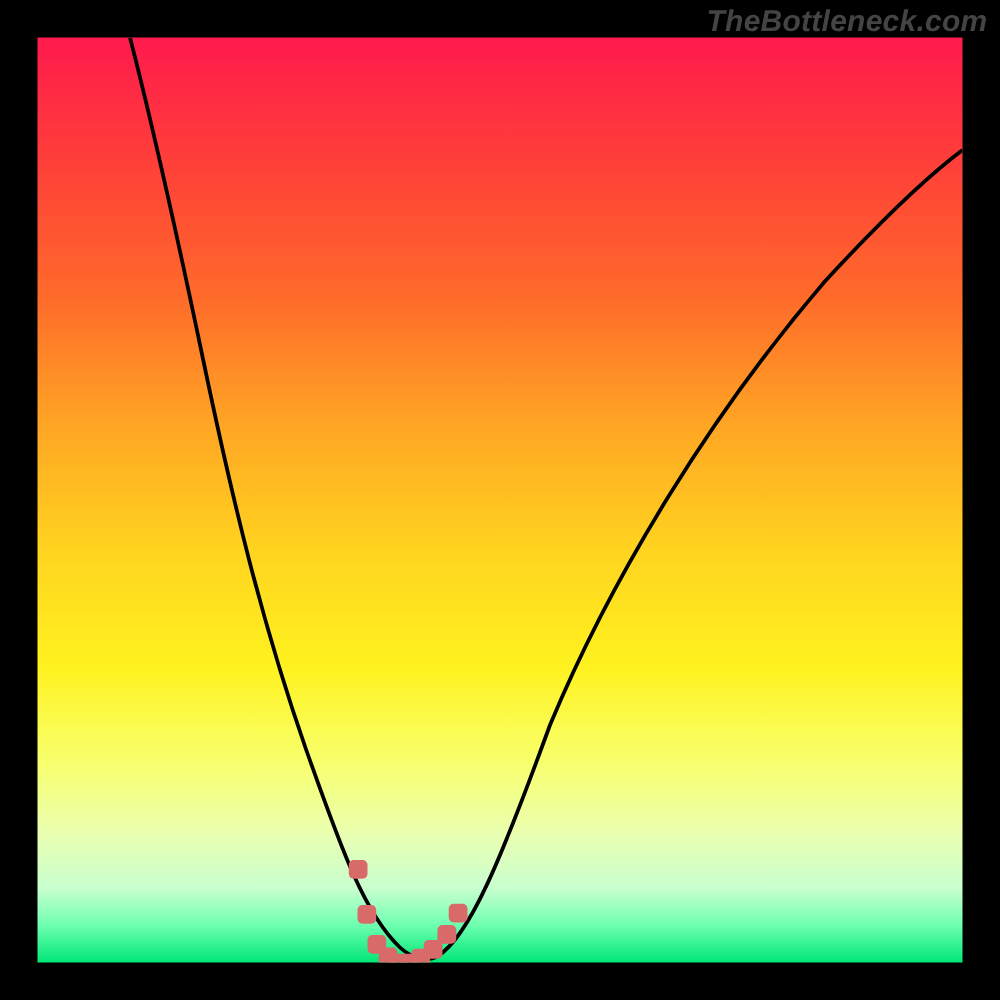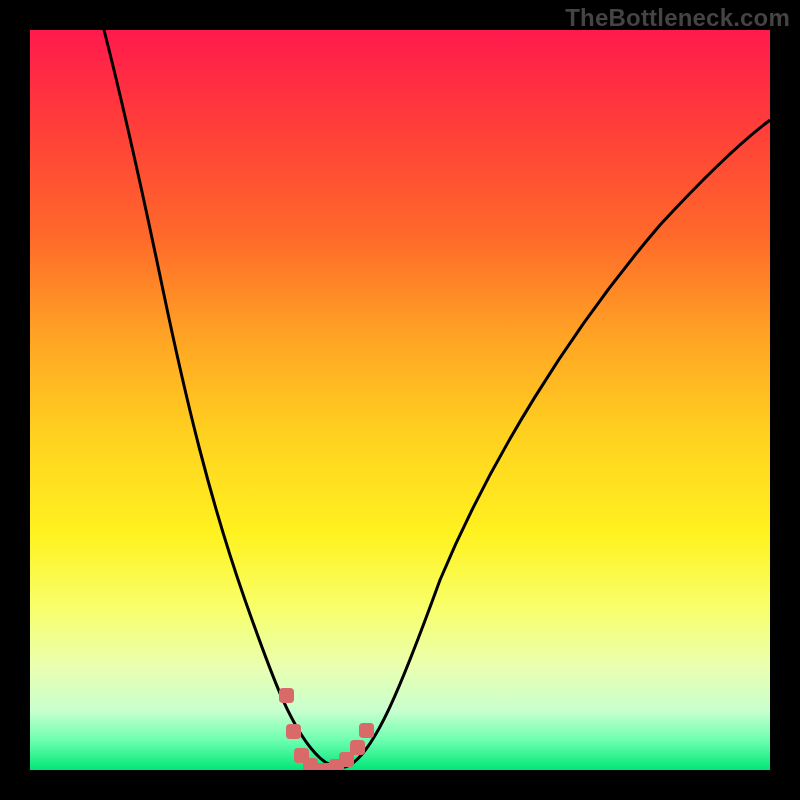--- a/index.html
+++ b/index.html
@@ -9,20 +9,21 @@
     height: 800px;
     background: #000;
     font-family: Arial, Helvetica, sans-serif;
     overflow: hidden;
   }
   .stage {
     position: relative;
     width: 800px;
     height: 800px;
     background: #000;
+    font-style: italic;
   }
   .plot-area {
     position: absolute;
     left: 30px;
     top: 30px;
     width: 740px;
     height: 740px;
     background: linear-gradient(to bottom,
       #ff1a4d 0%,
       #ff3b3b 12%,

